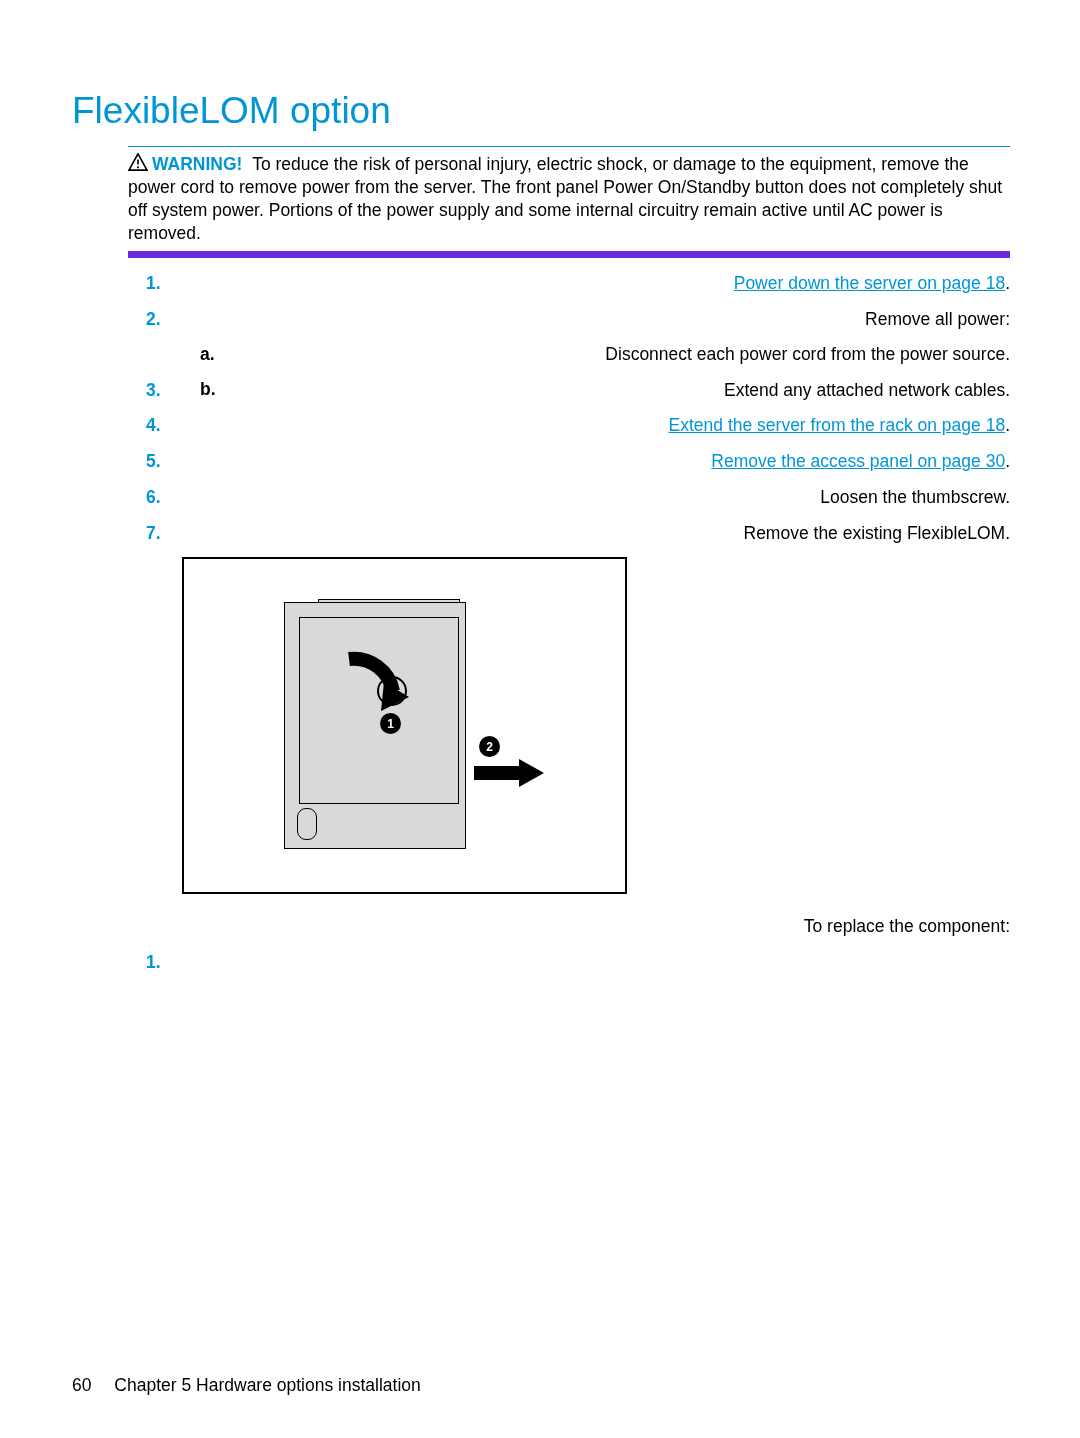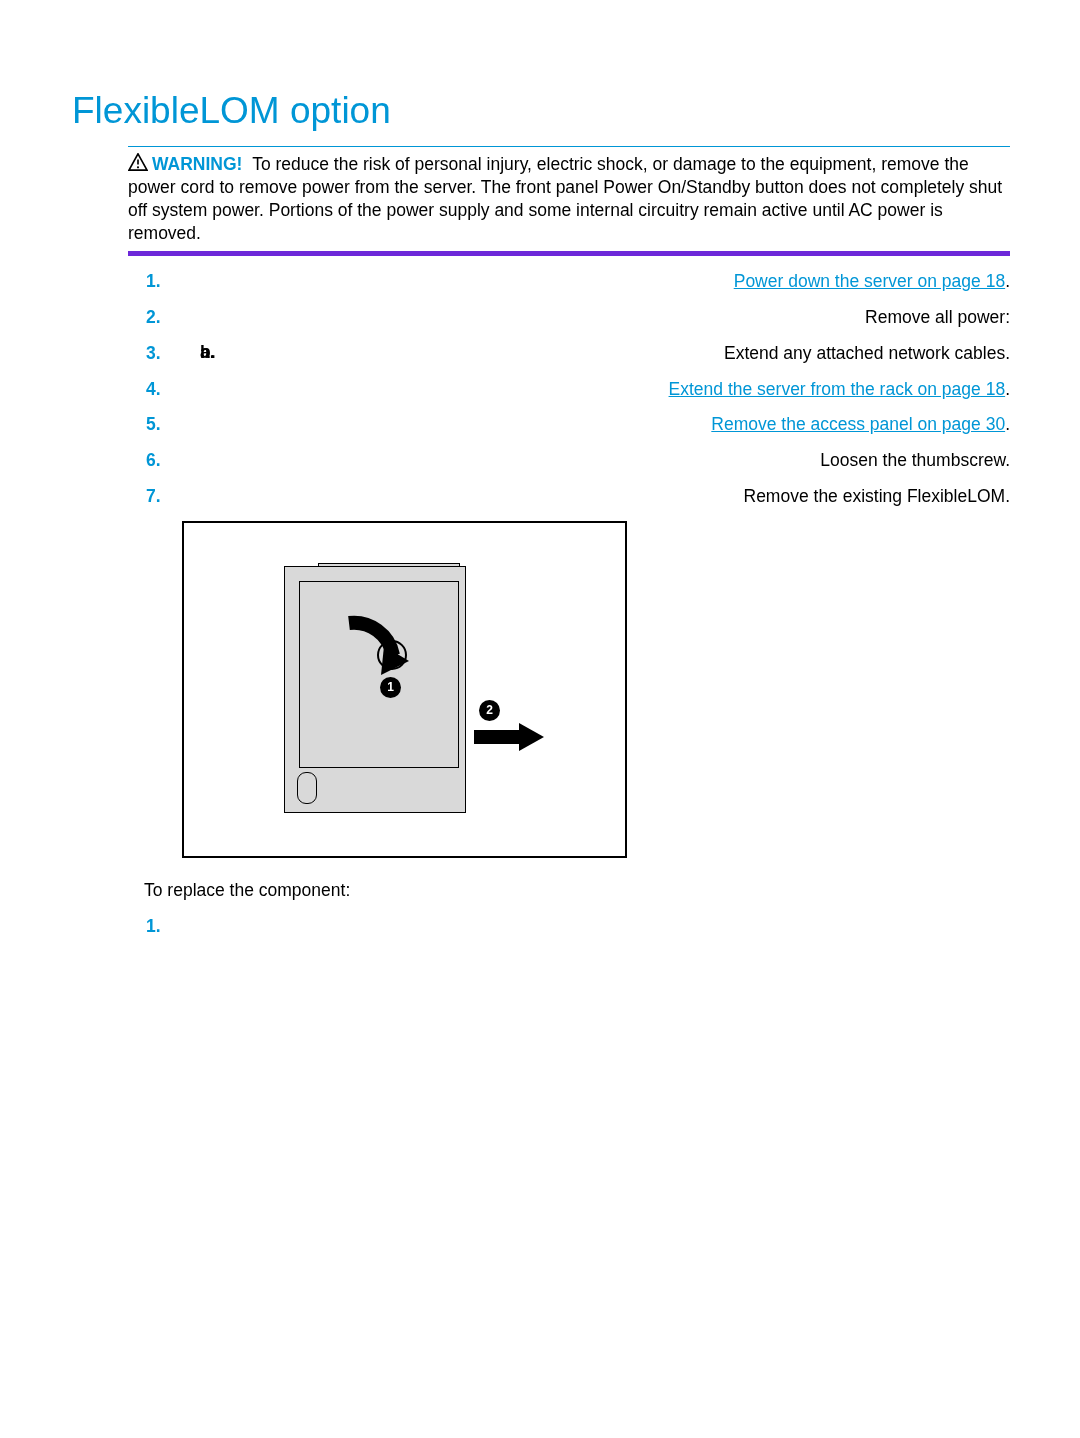--- a/index.html
+++ b/index.html
@@ -22,21 +22,21 @@
   .heading {
     color: #0096d6;
     font-size: 37px;
     font-weight: 400;
     margin: 0 0 14px 0;
   }
   .warning-block {
     margin-left: 56px;
     margin-right: 0;
     border-top: 1px solid #0096d6;
-    border-bottom: 5px solid #6d28d9;
+    border-bottom: 7px solid #6d28d9;
     padding: 6px 0 6px 0;
     font-size: 17.5px;
     line-height: 1.32;
     position: relative;
   }
   .warning-icon {
     position: absolute;
     left: 0;
     top: 6px;
     width: 20px;
@@ -196,20 +196,21 @@
     top: 40px;
     width: 140px;
     height: 12px;
     background: #d9d9d9;
     border: 1.5px solid #000;
   }
   .after-note {
     margin-left: 72px;
     font-size: 17.5px;
     margin-bottom: 14px;
+    text-align: right;
   }
   ol.replace-steps {
     margin: 0 0 0 56px;
     padding: 0;
     list-style: none;
     font-size: 17.5px;
   }
   ol.replace-steps > li {
     position: relative;
     padding-left: 54px;
@@ -251,20 +252,21 @@
 
   <ol class="steps">
     <li>
       <a href="#" class="link">Power down the server on page 18</a><span>.</span>
     </li>
     <li>
       <span>Remove all power:</span>
       <ol class="substeps">
         <li>
           <span class="sub-marker">a.</span>
+          <span>Disconnect each power cord from the power source.</span>
         </li>
         <li>
           <span class="sub-marker">b.</span>
         </li>
       </ol>
     </li>
     <li>
       <span>Extend any attached network cables.</span>
     </li>
     <li>
@@ -303,14 +305,18 @@
   </div>
 
   <div class="after-note">To replace the component:</div>
 
   <ol class="replace-steps">
     <li>
       <span class="rep-marker">1.</span>
     </li>
   </ol>
 
+  <div class="footer">
+    <span class="page-num">60</span>
+    <span>Chapter 5   Hardware options installation</span>
+  </div>
 
 </div>
 
 </body></html>

